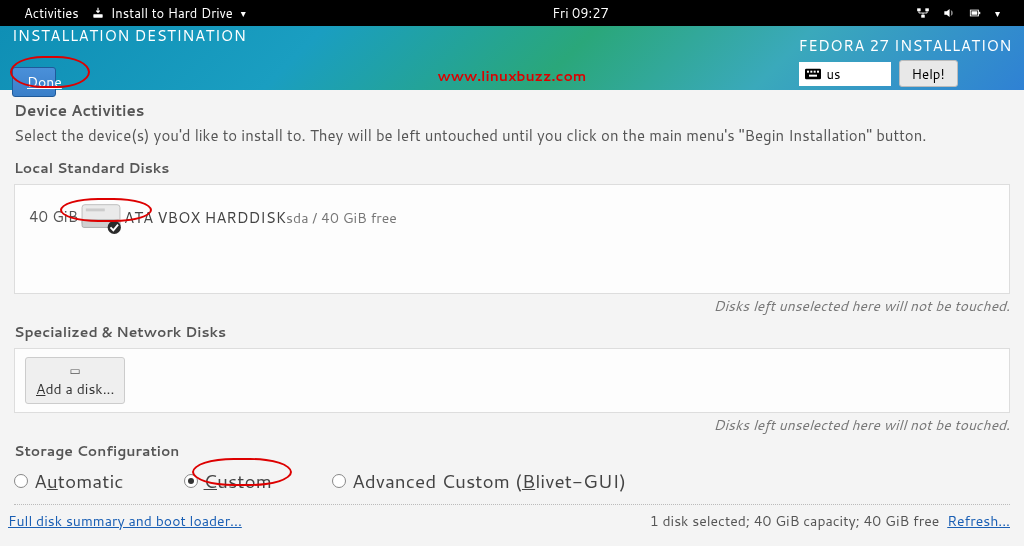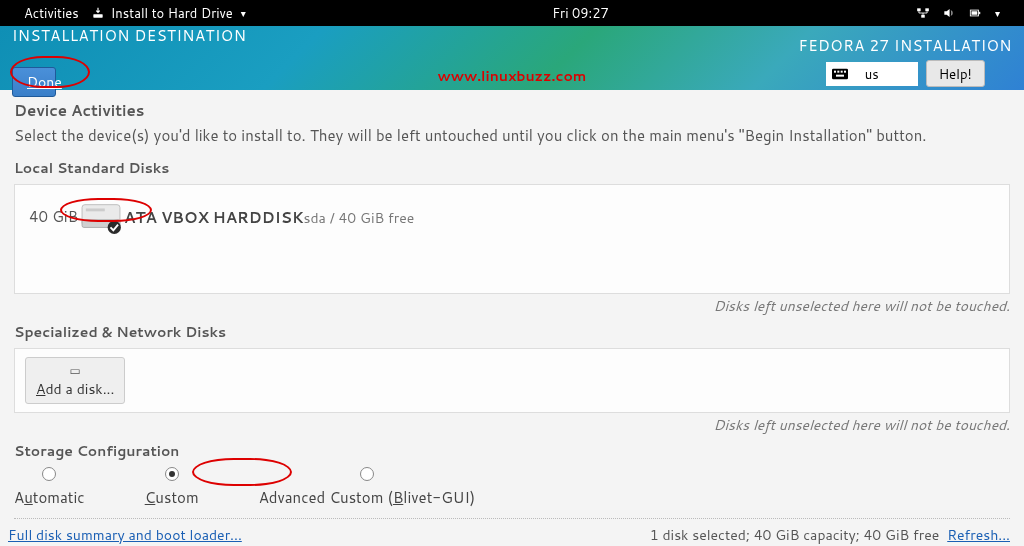--- a/index.html
+++ b/index.html
@@ -10,49 +10,49 @@
 .topbar .center { flex: 1; text-align: center; }
 .topbar .right { display: flex; align-items: center; gap: 10px; }
 .topbar .app { display:flex; align-items:center; gap:6px; }
 .topbar .tri { font-size:10px; margin-left:2px;}
 .topbar svg { fill:#fff; }
 
 .header { height: 64px; background: linear-gradient(135deg, #0f8fb5 0%, #1a9ec1 30%, #2aa77a 55%, #3aa9bb 75%, #2f81d4 100%); color:#fff; display:flex; align-items:center; padding: 6px 12px 0 12px; position:relative; }
 .header-left { display:flex; flex-direction:column; gap:21px;}
 .header h1 { font-size: 15px; font-weight: 400; letter-spacing: 0.5px;}
 .done-btn { background: linear-gradient(#4a90d9,#3a7fc9); color:#fff; border:1px solid #1f5a9a; border-radius:3px; padding:4px 14px; font-size:14px; cursor:pointer; text-decoration:underline; width:44px; }
-.header-right { margin-left:auto; display:flex; flex-direction:column; align-items:center; gap:4px;}
+.header-right { margin-left:auto; display:flex; flex-direction:column; align-items:flex-start; gap:4px;}
 .header-right h2 { font-size:15px; font-weight:400; letter-spacing:0.5px;}
 .header-right .row { display:flex; gap:8px; align-items:center;}
-.kbd-box { background:#fff; color:#000; padding:3px 6px; display:flex; gap:17px; align-items:center; width:92px; font-size:13px;}
+.kbd-box { background:#fff; color:#000; padding:3px 6px; display:flex; gap:6px; align-items:center; width:92px; font-size:13px;}
 .help-btn { background:#e8e8e8; border:1px solid #bbb; border-radius:3px; padding:3px 12px; cursor:pointer;}
 .watermark { position:absolute; left:50%; transform:translateX(-50%); top:40px; color:#d00; font-weight:bold; font-size:14px;}
 .red-circ { position:absolute; border:2px solid #d00; border-radius:50%/60%; pointer-events:none;}
 .red-circ.done { left:10px; top:56px; width:80px; height:32px; }
 .red-circ.size { left:60px; top:198px; width:92px; height:24px;}
 .red-circ.custom { left:192px; top:458px; width:100px; height:28px;}
 
 .content { padding: 10px 14px 0 14px; }
 .content h3 { font-size:15px; font-weight:bold; color:#555; margin-bottom:4px;}
 .content p { font-size:15px; color:#555; margin-bottom:12px;}
 .seclabel { font-size:14px; font-weight:bold; color:#555; margin:6px 0;}
 .disk-panel { border:1px solid #ddd; background:#fdfdfd; padding:10px 14px 12px 14px; min-height:110px; }
 .disk-item { display:inline-flex; flex-direction:row; align-items:center; cursor:pointer;}
 .disk-size { font-size:15px; color:#555; margin-bottom:2px;}
 .disk-svg { margin:4px 0;}
-.disk-name { font-weight:bold; font-size:15px; color:#444;}
+.disk-name { font-weight:normal; font-size:15px; color:#444;}
 .disk-sub { color:#777; font-size:14px; margin-top:2px;}
 .hint { text-align:right; font-style:italic; color:#777; font-size:14px; margin-top:2px;}
 .net-panel { border:1px solid #ddd; background:#fdfdfd; padding:8px 10px; min-height:52px;}
 .add-disk-btn { background:#efefef; border:1px solid #ccc; border-radius:3px; padding:4px 10px; display:inline-flex; flex-direction:column; align-items:center; cursor:pointer;}
 .add-disk-btn .ico { font-size:12px; color:#555;}
 .add-disk-btn .lbl { font-size:14px; }
 .add-disk-btn .lbl u{text-decoration:underline;}
 .storage-opts { display:flex; gap:60px; margin-top:4px; align-items:center;}
-.radio-opt { display:flex; align-items:center; gap:6px; font-size:15px; color:#444; cursor:pointer;flex-direction:column;}
+.radio-opt { display:flex; align-items:center; gap:6px; font-size:19px; color:#444; cursor:pointer;}
 .radio { width:14px; height:14px; border:1px solid #888; border-radius:50%; display:inline-flex; align-items:center; justify-content:center; background:#fff;}
 .radio.selected::after { content:""; width:6px; height:6px; background:#333; border-radius:50%;}
 .dash { border-top:1px dotted #bbb; margin:10px 0 0 0;}
 .footer { display:flex; padding:6px 14px 8px 8px; font-size:14px;}
 .footer a { color:#1a5fb4; text-decoration:underline; cursor:pointer;}
 .footer .spacer{flex:1;}
 .footer .status{color:#555; margin-right:8px;}
 </style>
 </head>
 <body>

